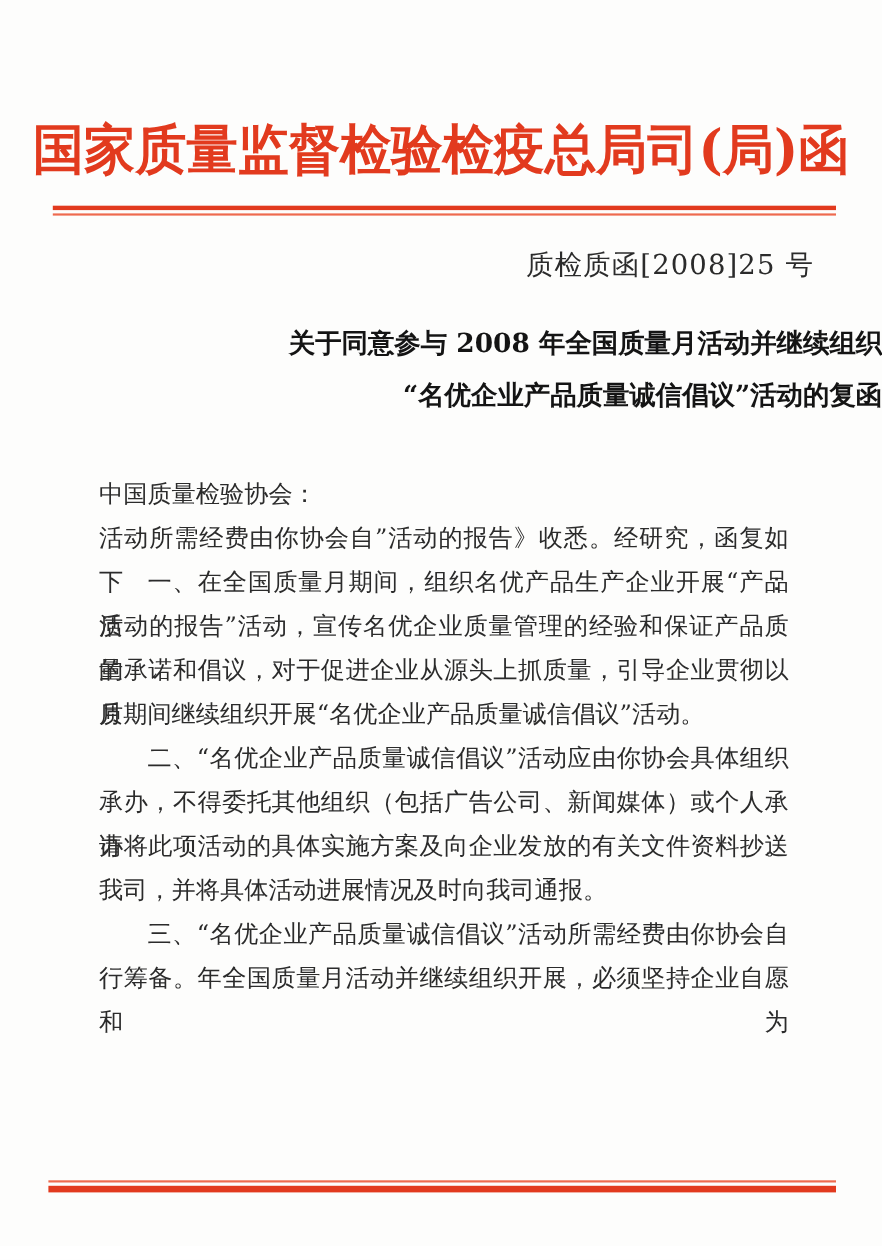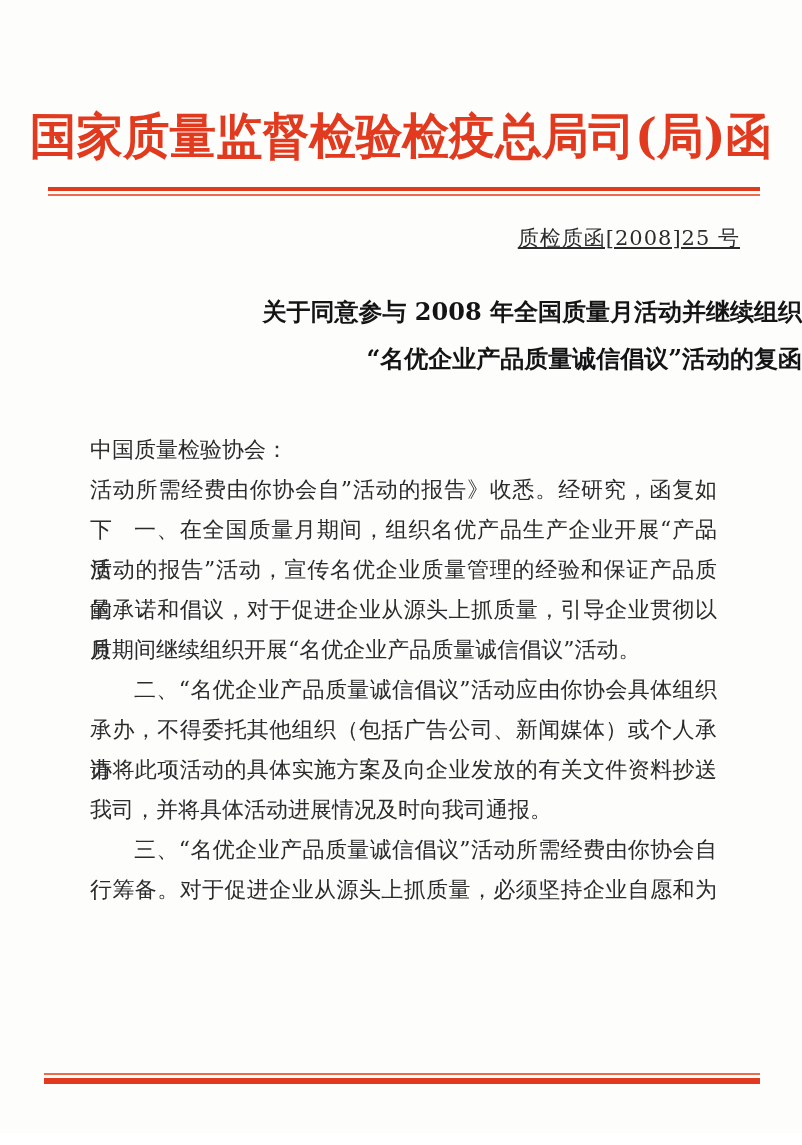--- a/index.html
+++ b/index.html
@@ -39,24 +39,23 @@
   .rule { position: absolute; }
   .rule-header-thick { top: 187px; left: 48px; width: 712px; height: 4px; background: var(--red); }
   .rule-header-thin  { top: 194px; left: 48px; width: 712px; height: 2px; background: var(--red-light); }
   .rule-footer-thin  { top: 1073px; left: 44px; width: 716px; height: 2px; background: var(--red-light); }
   .rule-footer-thick { top: 1078px; left: 44px; width: 716px; height: 6px; background: var(--red); }
 
   .doc-number {
     position: absolute;
     top: 224px;
     right: 62px;
-    font-size: 21px;
+    font-size: 25px;
     color: var(--ink);
     letter-spacing: 1px;
-    text-decoration: underline;
   }
 
   .letter-title {
     position: absolute;
     top: 288px;
     left: 0;
     width: 100%;
     text-align: right;
     font-size: 24px;
     font-weight: bold;
@@ -109,20 +108,20 @@
         <div class="body-line justify">活动所需经费由你协会自”活动的报告》收悉。经研究，函复如下：</div>
         <div class="body-line indent justify">一、在全国质量月期间，组织名优产品生产企业开展“产品质</div>
         <div class="body-line justify">活动的报告”活动，宣传名优企业质量管理的经验和保证产品质量</div>
         <div class="body-line justify">的承诺和倡议，对于促进企业从源头上抓质量，引导企业贯彻以质</div>
         <div class="body-line">月期间继续组织开展“名优企业产品质量诚信倡议”活动。</div>
         <div class="body-line indent justify">二、“名优企业产品质量诚信倡议”活动应由你协会具体组织</div>
         <div class="body-line justify">承办，不得委托其他组织（包括广告公司、新闻媒体）或个人承办。</div>
         <div class="body-line justify">请将此项活动的具体实施方案及向企业发放的有关文件资料抄送</div>
         <div class="body-line">我司，并将具体活动进展情况及时向我司通报。</div>
         <div class="body-line indent justify">三、“名优企业产品质量诚信倡议”活动所需经费由你协会自</div>
-        <div class="body-line justify">行筹备。对于促进企业从源头上抓质量，必须坚持企业自愿和为</div>
+        <div class="body-line justify">行筹备。年全国质量月活动并继续组织开展，必须坚持企业自愿和为</div>
       </div>
   </div>
 
   <div class="rule rule-footer-thin"></div>
   <div class="rule rule-footer-thick"></div>
 
 </div>
 
 </body></html>

